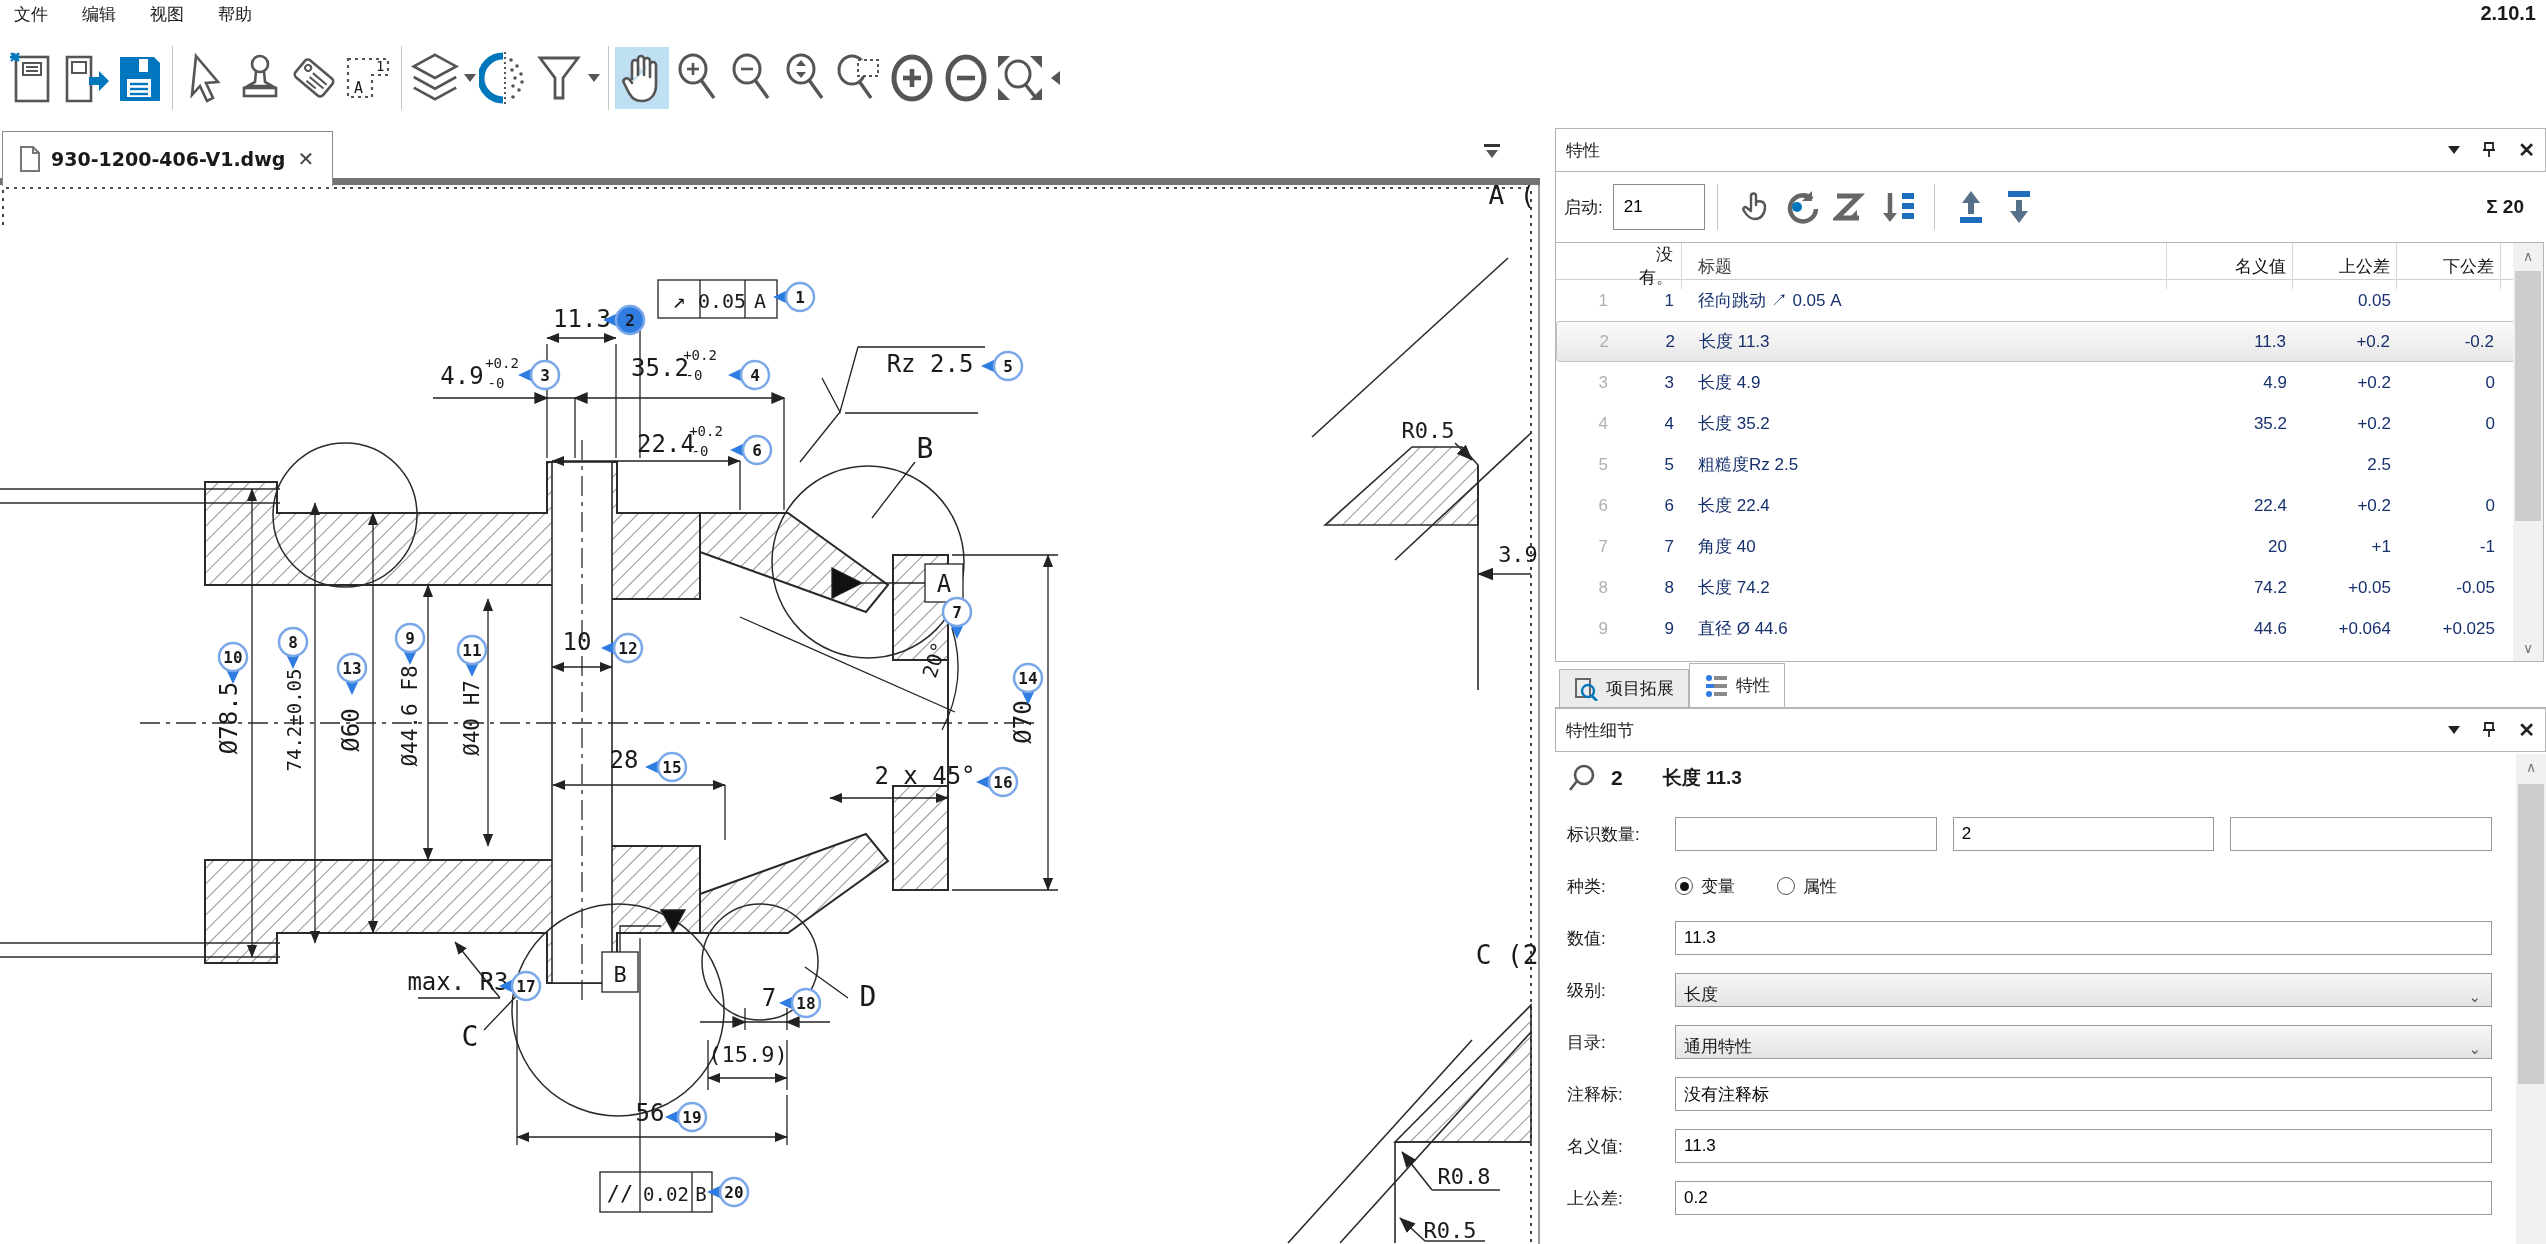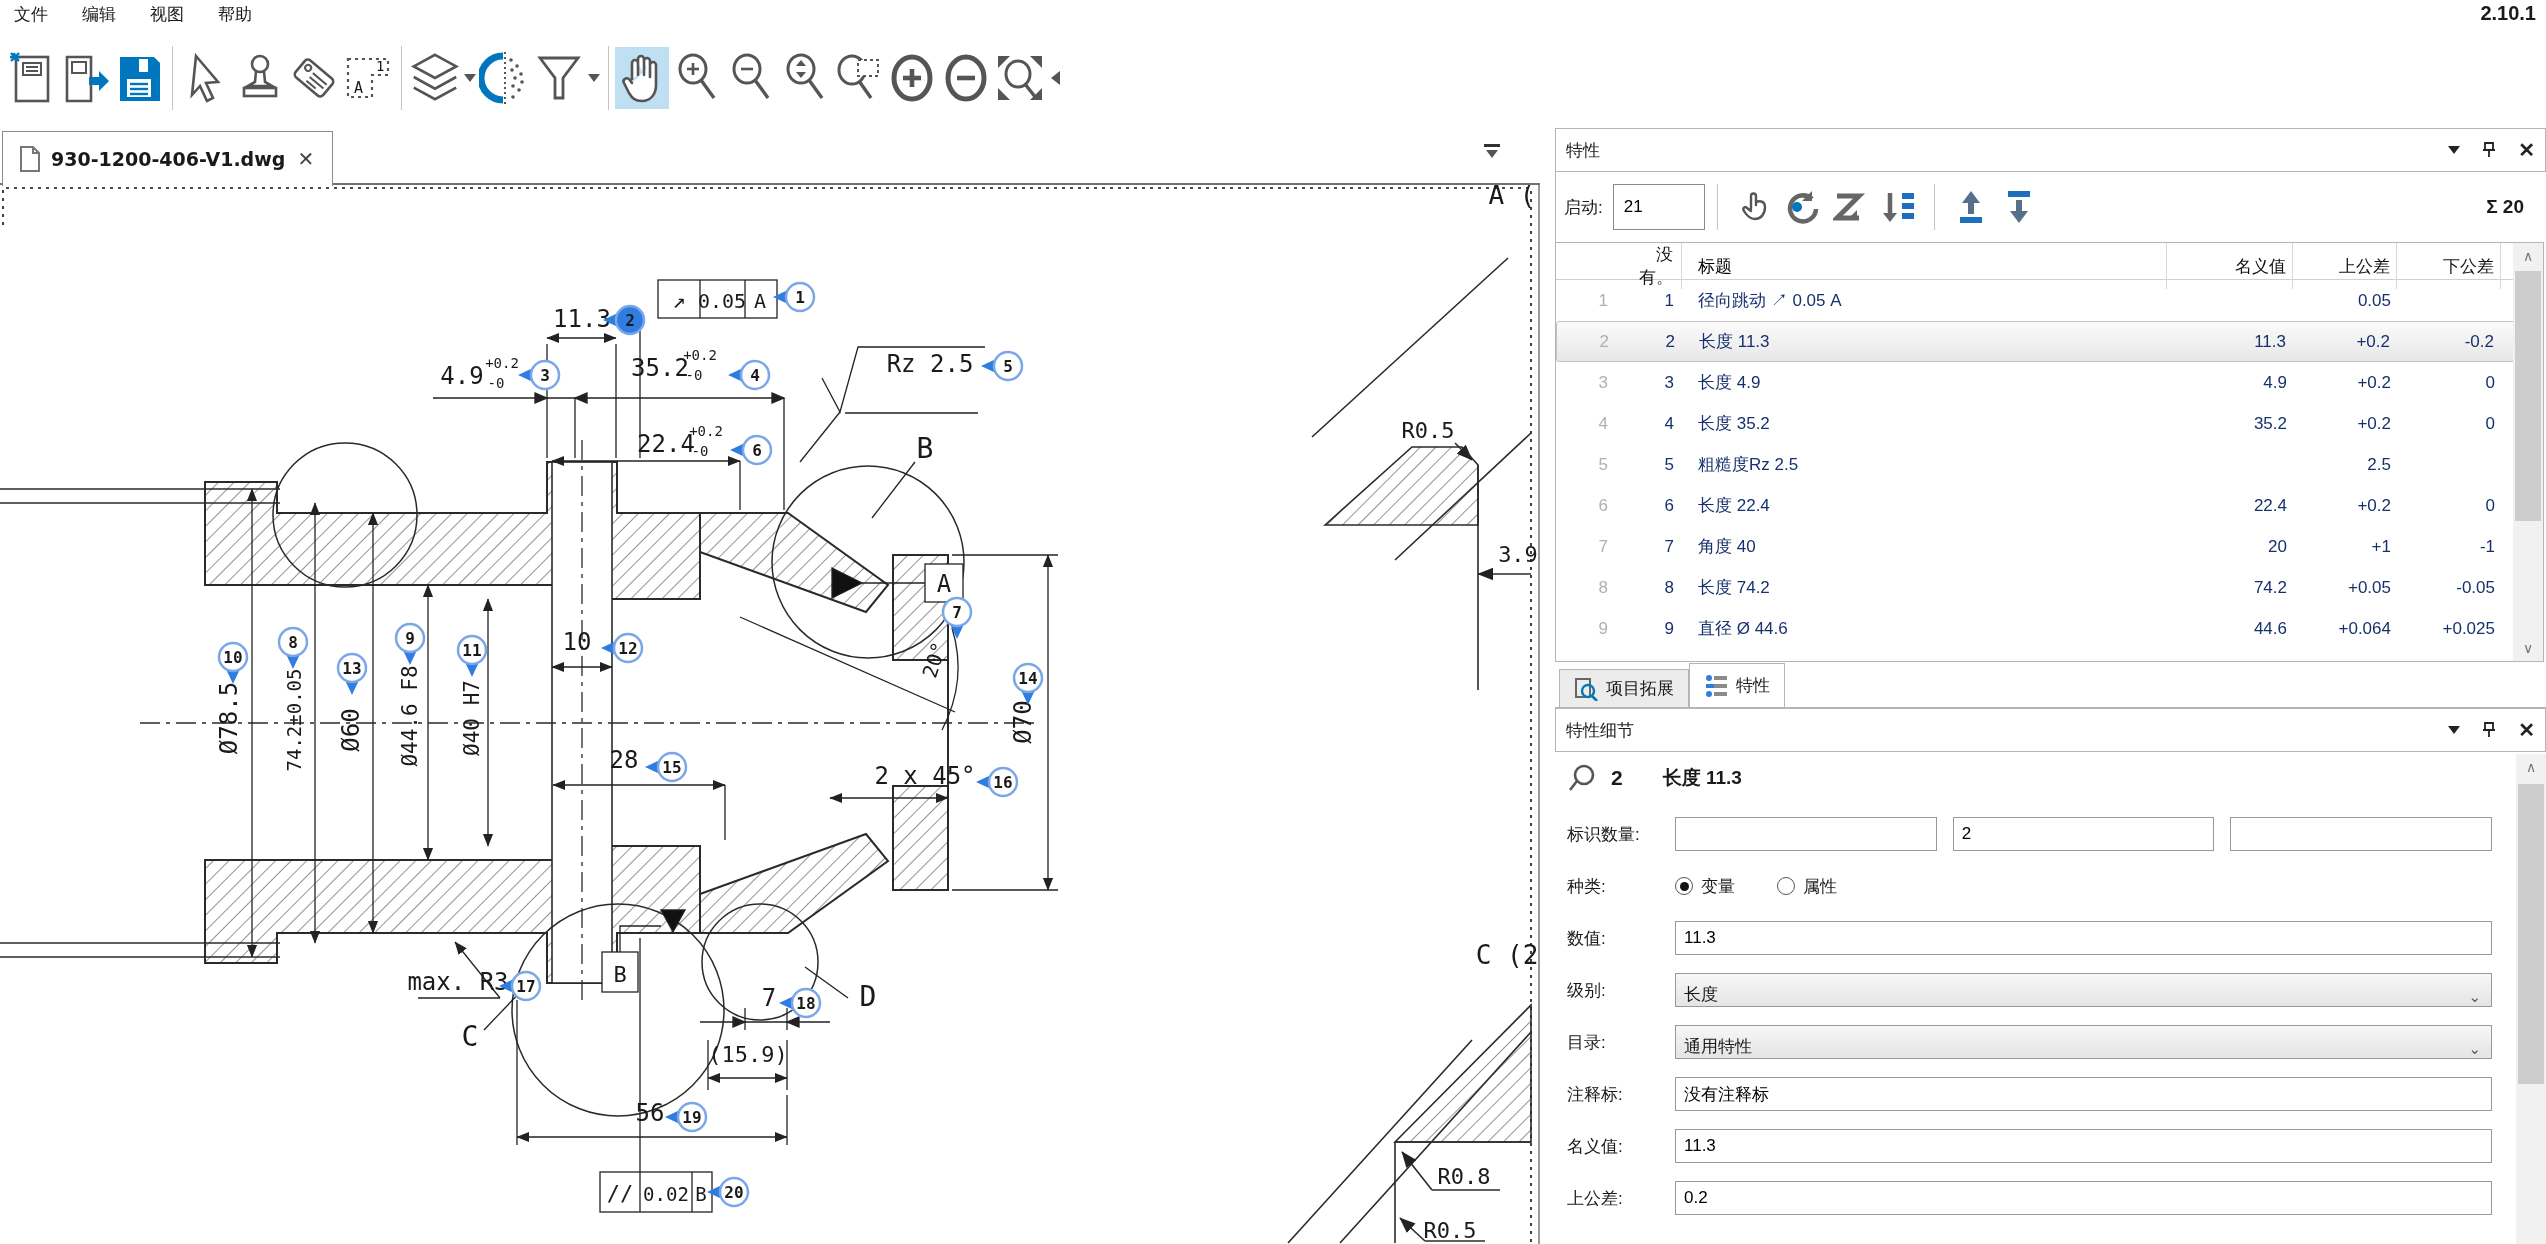--- a/index.html
+++ b/index.html
@@ -15,21 +15,21 @@
   .toolbar { height:100px; display:flex; align-items:center; padding-left:4px; }
   .tbtn { width:54px; height:62px; display:flex; align-items:center; justify-content:center; position:relative; }
   .tbtn.active { background:#bfdff2; }
   .tsep { width:1px; height:64px; background:#c4c4c4; margin:0 6px; }
   .tdrop { width:16px; height:62px; display:flex; align-items:center; justify-content:center; }
   .tri-down { width:0; height:0; border-left:6px solid transparent; border-right:6px solid transparent; border-top:8px solid #555; }
   .tri-left { width:0; height:0; border-top:7px solid transparent; border-bottom:7px solid transparent; border-right:9px solid #555; }
 
   
   .docarea { position:absolute; left:0; top:128px; width:1540px; bottom:0; }
-  .tabbar { height:57px; position:relative; border-bottom:2px solid #737373; }
+  .tabbar { height:57px; position:relative; border-bottom:7px solid #737373; }
   .doc-tab { position:absolute; left:2px; top:3px; height:55px; background:#fff;
     border:1px solid #8a8a8a; border-bottom:none; display:flex; align-items:center; gap:10px; padding:0 16px; z-index:2; }
   .doc-tab .title { font-size:19px; font-weight:bold; font-family:"DejaVu Sans", sans-serif; }
   .doc-tab .close { font-size:20px; color:#444; padding:0 2px; }
   .tab-menu-btn { position:absolute; right:40px; top:16px; display:flex; flex-direction:column; align-items:center; gap:3px; }
   .tab-menu-btn .bar { width:16px; height:3px; background:#333; }
   .canvas { position:absolute; left:0; top:57px; right:0; bottom:0; border-right:2px solid #9a9a9a; background:#fff; }
   .canvas svg { display:block; }
 
   
@@ -51,21 +51,21 @@
   .prow { display:grid; grid-template-columns:64px 62px 1fr 126px 104px 104px 42px; align-items:center; height:41px; font-size:17px; }
   .prow.head { height:37px; border-bottom:1px solid #cfcfcf; color:#111; }
   .prow.head > div { border-right:1px solid #d8d8d8; height:100%; display:flex; align-items:center; }
   .prow.head > div:nth-child(1){ border-right:none; }
   .prow.head > div:last-child { border-right:none; }
   .c-num { text-align:right; padding-right:12px; color:#b0b0b0; }
   .c-no  { text-align:right; padding-right:8px; color:#17316d; }
   .c-title { padding-left:16px; color:#17316d; }
   .c-val, .c-up, .c-low { text-align:right; padding-right:6px; color:#17316d; }
   .head .c-no { color:#111; text-align:right; padding-left:4px; }
-  .head .c-title { color:#000000; }
+  .head .c-title { color:#404040; }
   .head .c-val,.head .c-up,.head .c-low { color:#111; justify-content:flex-end; padding-right:6px; }
   .prow.sel { background:linear-gradient(#fbfbfb,#e7e7e7); border:1px solid #c2c2c2; border-radius:3px; }
 
   .vscroll { position:absolute; top:0; right:0; width:30px; bottom:0; background:#f1f1f1; }
   .vscroll .arr { height:26px; display:flex; align-items:center; justify-content:center; color:#777; font-size:14px; }
   .vscroll .thumb { position:absolute; left:2px; right:2px; background:#cdcdcd; }
   .arr-bottom { position:absolute; bottom:0; left:0; right:0; }
 
   .subtabs { height:46px; display:flex; align-items:flex-end; padding-left:4px; border-bottom:1px solid #b5b5b5; }
   .subtab { display:flex; align-items:center; gap:8px; font-size:17px; padding:12px 14px; height:38px;

